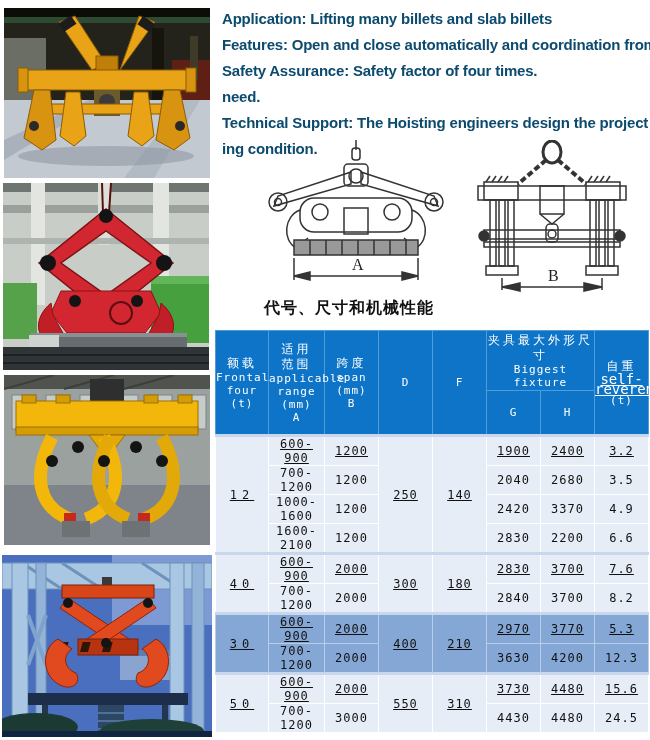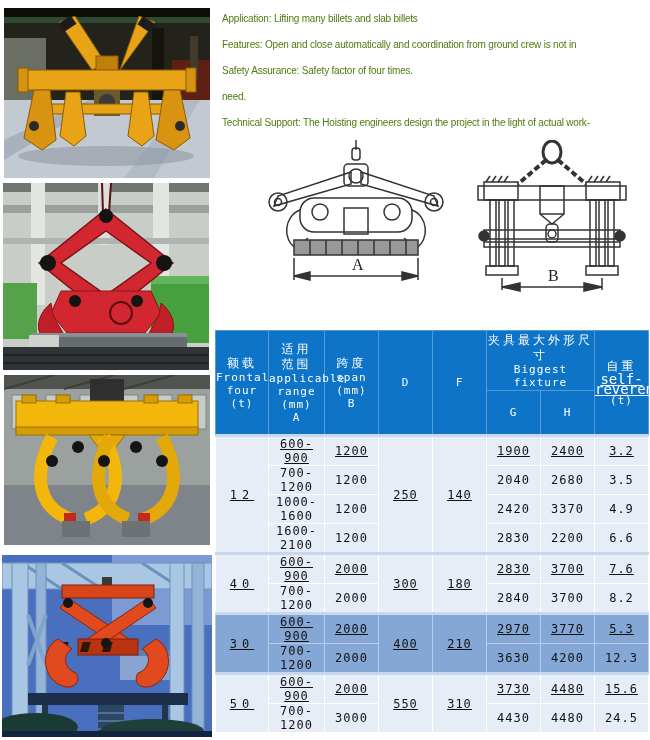--- a/index.html
+++ b/index.html
@@ -12,22 +12,22 @@
   .photo { position:absolute; overflow:hidden; background:#888; }
   .photo svg { display:block; }
   #photo1 { left:4px;  top:8px;   width:206px; height:170px; }
   #photo2 { left:3px;  top:183px; width:206px; height:187px; }
   #photo3 { left:4px;  top:375px; width:206px; height:170px; }
   #photo4 { left:2px;  top:555px; width:210px; height:182px; }
 
   
   .intro { position:absolute; left:222px; top:6px; width:428px; }
   .intro .line {
-    font-size:10px; letter-spacing:-0.2px; color:#4d7c0f;
-    height:26px; line-height:26px; white-space:nowrap;
+    font-size:15px; letter-spacing:-0.2px; color:#0c4a6e;
+    height:26px; line-height:26px; white-space:nowrap;font-weight:bold;
   }
 
   
   .diagram { position:absolute; }
   #diagramA { left:256px; top:140px; width:200px; height:158px; }
   #diagramB { left:456px; top:140px; width:192px; height:158px; }
   .diagram svg text { font-family:"Liberation Serif", serif; font-size:16px; fill:#222; }
 
   
   .section-title {
@@ -215,20 +215,21 @@
       <rect x="0" y="176" width="210" height="6" fill="#122540"></rect>
     </svg>
   </div>
 
   <div class="intro">
     <div class="line">Application: Lifting many billets and slab billets</div>
     <div class="line">Features: Open and close automatically and coordination from ground crew is not in</div>
     <div class="line">Safety Assurance: Safety factor of four times.</div>
     <div class="line">need.</div>
     <div class="line">Technical Support: The Hoisting engineers design the project in the light of actual work-</div>
+    <div class="line">ing condition.</div>
   </div>
 
   <div class="diagram" id="diagramA">
     <svg width="200" height="158" viewBox="0 0 200 158" fill="none" stroke="#333" stroke-width="1.5">
       <line x1="100" y1="0" x2="100" y2="10"></line>
       <rect x="96" y="8" width="8" height="12" rx="3"></rect>
       <rect x="88" y="24" width="24" height="22" rx="4"></rect>
       <circle cx="100" cy="36" r="7"></circle>
       <polygon points="95,32 22,56 18,66 95,44"></polygon>
       <polygon points="105,32 178,56 182,66 105,44"></polygon>
@@ -295,20 +296,21 @@
       <rect x="130" y="126" width="32" height="9"></rect>
       <line x1="46" y1="138" x2="46" y2="150"></line>
       <line x1="146" y1="138" x2="146" y2="150"></line>
       <line x1="46" y1="147" x2="146" y2="147"></line>
       <polygon points="46,147 64,143 64,151" fill="#333"></polygon>
       <polygon points="146,147 128,143 128,151" fill="#333"></polygon>
       <text x="92" y="141" stroke="none">B</text>
     </svg>
   </div>
 
+  <div class="section-title">代号、尺寸和机械性能</div>
 
   <div class="table-wrap">
     <table class="tbl">
       <colgroup>
         <col style="width:53px">
           <col style="width:56px">
           <col style="width:54px">
         <col style="width:54px">
           <col style="width:54px">
           <col style="width:54px">

